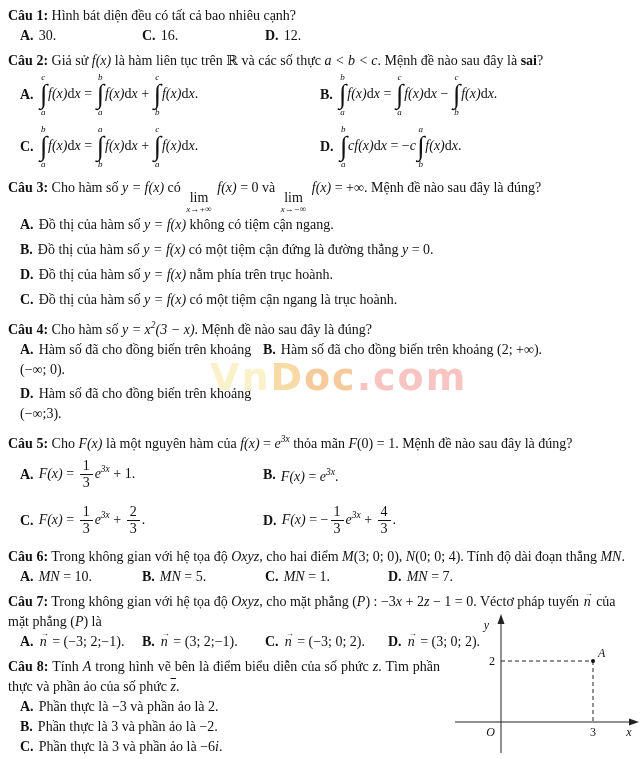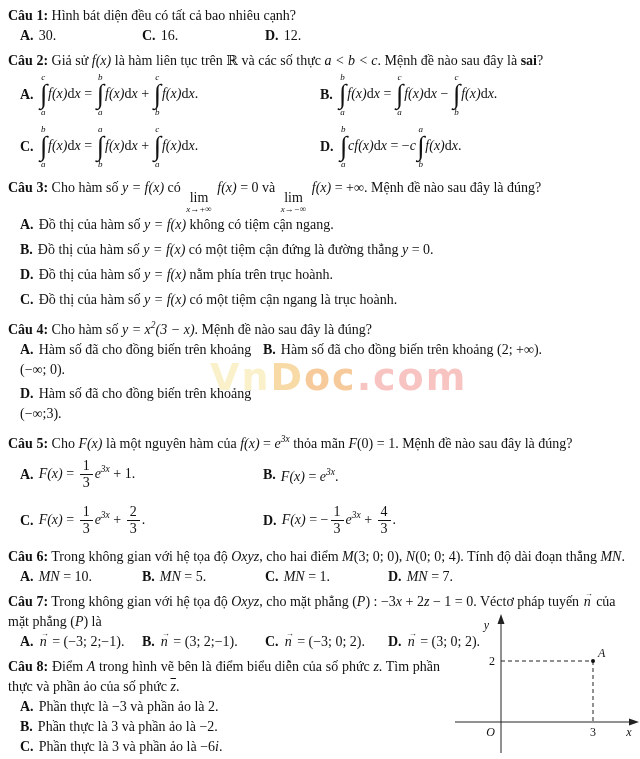--- a/index.html
+++ b/index.html
@@ -212,21 +212,21 @@
       <section class="q q7">
         <div class="q-stem"><span class="q-label">Câu 7:</span> <span class="stem-parts"><span class="rt">Trong không gian với hệ tọa độ </span><span class="rm">Oxyz</span><span class="rt">, cho mặt phẳng (</span><span class="rm">P</span><span class="rt">) : −3</span><span class="rm">x</span><span class="rt"> + 2</span><span class="rm">z</span><span class="rt"> − 1 = 0. Véctơ pháp tuyến </span><span class="rvec"><span class="rvec-arrow">→</span><span class="rvec-letter">n</span></span><span class="rt"> của mặt phẳng (</span><span class="rm">P</span><span class="rt">) là</span></span></div>
         <div class="opts layout-grid4">
           <div class="opt"><span class="opt-key">A.</span><span class="opt-parts"><span class="rvec"><span class="rvec-arrow">→</span><span class="rvec-letter">n</span></span><span class="rt"> = (−3; 2;−1).</span></span></div>
           <div class="opt"><span class="opt-key">B.</span><span class="opt-parts"><span class="rvec"><span class="rvec-arrow">→</span><span class="rvec-letter">n</span></span><span class="rt"> = (3; 2;−1).</span></span></div>
           <div class="opt"><span class="opt-key">C.</span><span class="opt-parts"><span class="rvec"><span class="rvec-arrow">→</span><span class="rvec-letter">n</span></span><span class="rt"> = (−3; 0; 2).</span></span></div>
           <div class="opt"><span class="opt-key">D.</span><span class="opt-parts"><span class="rvec"><span class="rvec-arrow">→</span><span class="rvec-letter">n</span></span><span class="rt"> = (3; 0; 2).</span></span></div>
         </div>
       </section>
       <section class="q q8">
-        <div class="q-stem"><span class="q-label">Câu 8:</span> <span class="stem-parts"><span class="rt">Điểm </span><span class="rm">A</span><span class="rt"> trong hình vẽ bên là điểm biểu diễn của số phức </span><span class="rm">z</span><span class="rt">. Tìm phần thực và phần ảo của số phức </span><span class="rbar">z</span><span class="rt">.</span></span></div>
+        <div class="q-stem"><span class="q-label">Câu 8:</span> <span class="stem-parts"><span class="rt">Tính </span><span class="rm">A</span><span class="rt"> trong hình vẽ bên là điểm biểu diễn của số phức </span><span class="rm">z</span><span class="rt">. Tìm phần thực và phần ảo của số phức </span><span class="rbar">z</span><span class="rt">.</span></span></div>
         <div class="opts layout-list">
           <div class="opt"><span class="opt-key">A.</span><span class="opt-parts"><span class="rt">Phần thực là −3 và phần ảo là 2.</span></span></div>
           <div class="opt"><span class="opt-key">B.</span><span class="opt-parts"><span class="rt">Phần thực là 3 và phần ảo là −2.</span></span></div>
           <div class="opt"><span class="opt-key">C.</span><span class="opt-parts"><span class="rt">Phần thực là 3 và phần ảo là −6</span><span class="rm">i</span><span class="rt">.</span></span></div>
           <div class="opt"><span class="opt-key">D.</span><span class="opt-parts"><span class="rt">Phần thực là −3 và phần ảo là 2</span><span class="rm">i</span><span class="rt">.</span></span></div>
         </div>
       </section>
     </div>
 
   <svg class="figure" viewBox="0 0 187 147" width="187" height="147" xmlns="http://www.w3.org/2000/svg">

